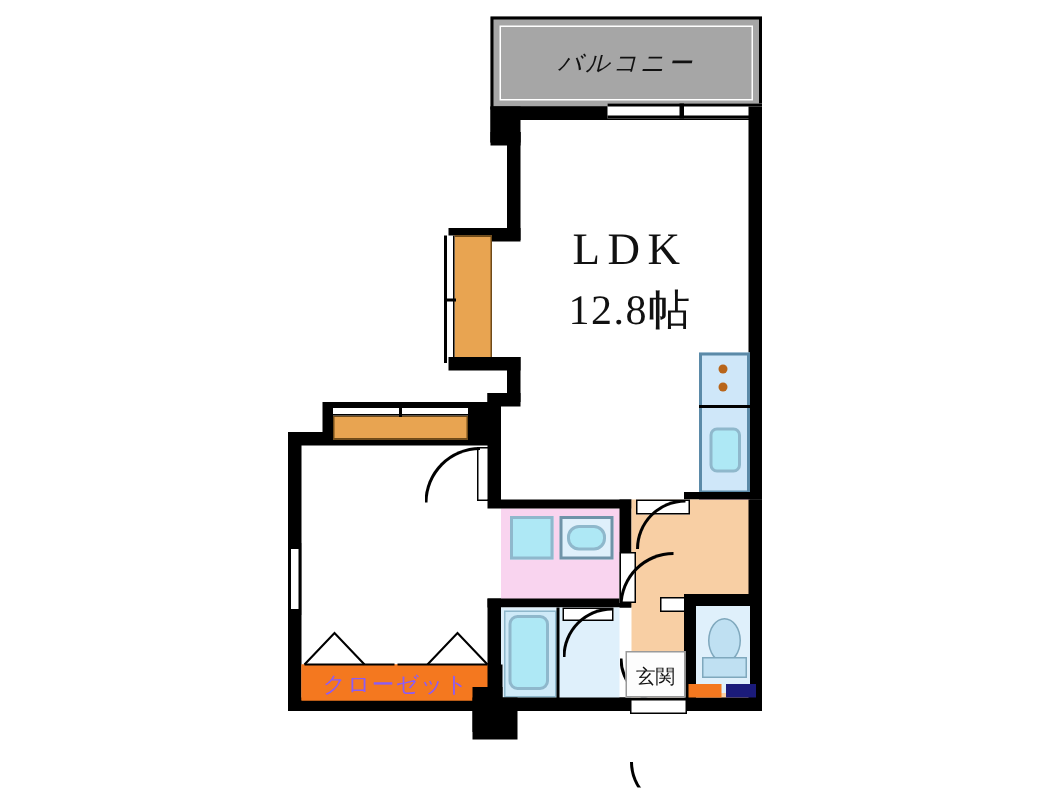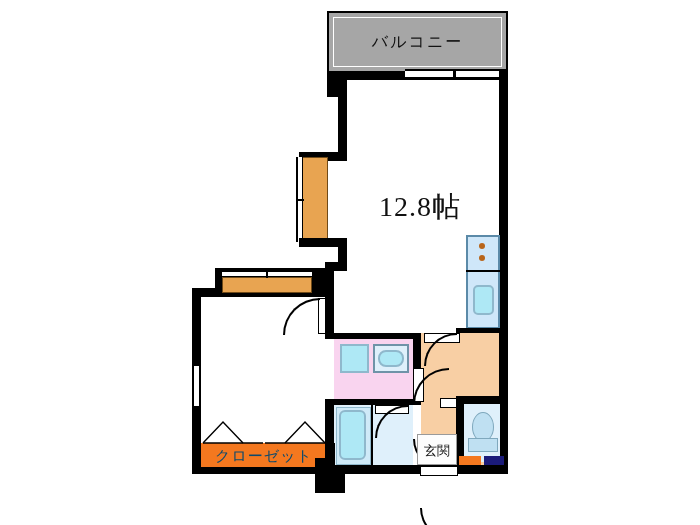--- a/index.html
+++ b/index.html
@@ -19,21 +19,21 @@
   .kitchen  {background:#cfe7f9;}
   .orange   {background:#f4781f;}
   .orangeW  {background:#e8a451;}
   .navy     {background:#1b1b7a;}
   .fixture  {background:#aee8f5;border:2px solid #8fb8cc;}
   .thinline {background:#000;}
 
   
   .label{position:absolute;color:#111;text-align:center;white-space:nowrap;
          font-family:"Liberation Serif","DejaVu Serif",serif;}
-  .lbl-balcony{font-size:16px;letter-spacing:2px;}
+  .lbl-balcony{font-size:16px;letter-spacing:2px;font-style:italic;}
   .lbl-ldk{font-size:30px;letter-spacing:5px;font-weight:400;}
   .lbl-ldk2{font-size:28px;letter-spacing:1px;}
   .lbl-room{font-size:27px;letter-spacing:3px;}
   .lbl-room2{font-size:26px;letter-spacing:1px;}
   .lbl-closet{font-size:15px;letter-spacing:1px;color:#111;}
   .lbl-genkan{font-size:13px;letter-spacing:0px;color:#111;}
 
   
   .arc{position:absolute;border:2px solid #000;border-radius:50%;
        background:transparent;}
@@ -64,20 +64,21 @@
   <div class="abs orangeW" style="left:302px;top:157px;width:26px;height:85px;border:1px solid #6f4a18;"></div>
   <div class="abs" style="left:296px;top:157px;width:7px;height:85px;background:#fff;border-left:2px solid #000;border-right:1px solid #000;"></div>
   <div class="abs thinline" style="left:296px;top:199px;width:8px;height:2px;"></div>
   <div class="abs wall" style="left:299px;top:238px;width:48px;height:9px;"></div>
   <div class="abs wall" style="left:338px;top:238px;width:9px;height:30px;"></div>
   <div class="abs wall" style="left:325px;top:262px;width:22px;height:9px;"></div>
   <div class="abs wall" style="left:325px;top:262px;width:9px;height:70px;"></div>
 
   <div class="abs wall" style="left:499px;top:71px;width:9px;height:262px;"></div>
 
+  <div class="label lbl-ldk" style="left:345px;top:150px;width:150px;">LDK</div>
   <div class="label lbl-ldk2" style="left:345px;top:188px;width:150px;">12.8帖</div>
 
   <div class="abs kitchen" style="left:466px;top:235px;width:34px;height:94px;border:2px solid #5b8aa8;"></div>
   <div class="abs thinline" style="left:466px;top:270px;width:34px;height:2px;"></div>
   <div class="abs" style="left:479px;top:243px;width:6px;height:6px;border-radius:50%;background:#b8651a;"></div>
   <div class="abs" style="left:479px;top:255px;width:6px;height:6px;border-radius:50%;background:#b8651a;"></div>
   <div class="abs fixture" style="left:473px;top:285px;width:21px;height:30px;border-radius:5px;"></div>
 
   <div class="abs navy" style="left:466px;top:331px;width:34px;height:8px;"></div>
   <div class="abs wall" style="left:456px;top:328px;width:52px;height:5px;"></div>
@@ -96,21 +97,21 @@
   <div class="abs" style="left:192px;top:362px;width:9px;height:48px;background:#fff;border-top:4px solid #000;border-bottom:4px solid #000;border-left:2px solid #000;border-right:2px solid #000;"></div>
 
 
   <div class="abs leaf" style="left:318px;top:298px;width:16px;height:36px;"></div>
   <div class="arc" style="left:283px;top:298px;width:70px;height:70px;
               border-color:#000 transparent transparent #000;
               transform:rotate(0deg);clip-path:inset(0 50% 50% 0);"></div>
 
   <div class="abs orange" style="left:201px;top:443px;width:126px;height:24px;"></div>
   <div class="abs orange" style="left:201px;top:443px;width:126px;height:24px;"></div>
-  <div class="label lbl-closet" style="left:201px;top:447px;width:126px;color:#0c4a6e;">クローゼット</div>
+  <div class="label lbl-closet" style="left:201px;top:447px;width:126px;color:#8b5cf6;">クローゼット</div>
 
   <svg class="abs" style="left:201px;top:420px;width:126px;height:24px;" viewBox="0 0 126 24">
     <polyline points="2,23 22,2 42,23" fill="none" stroke="#000" stroke-width="1.4"></polyline>
     <polyline points="2,23 62,23" fill="none" stroke="#000" stroke-width="1.4"></polyline>
     <polyline points="84,23 104,2 124,23" fill="none" stroke="#000" stroke-width="1.4"></polyline>
     <polyline points="64,23 124,23" fill="none" stroke="#000" stroke-width="1.4"></polyline>
   </svg>
 
   <div class="abs wash" style="left:334px;top:339px;width:79px;height:62px;"></div>
   <div class="abs fixture" style="left:340px;top:344px;width:29px;height:29px;"></div>

